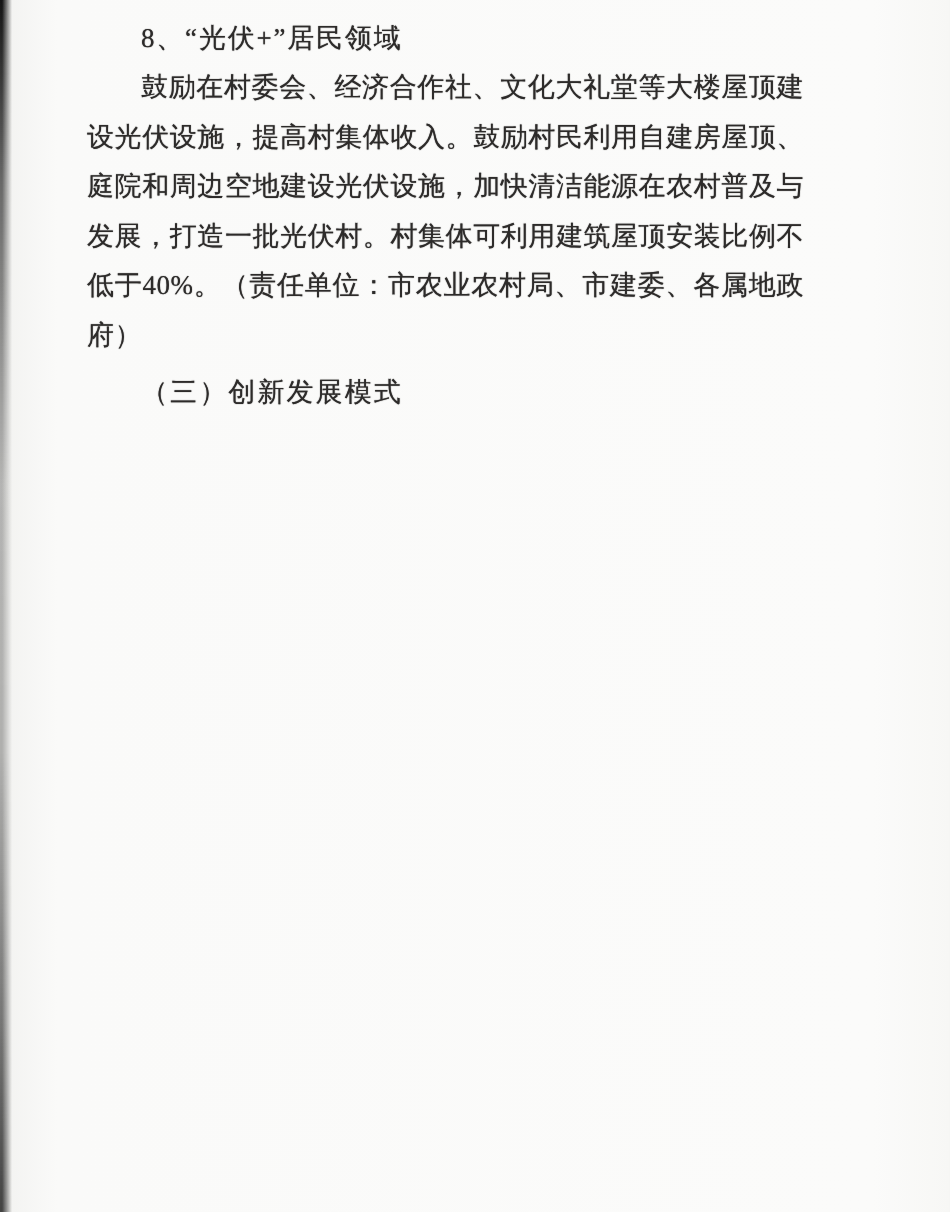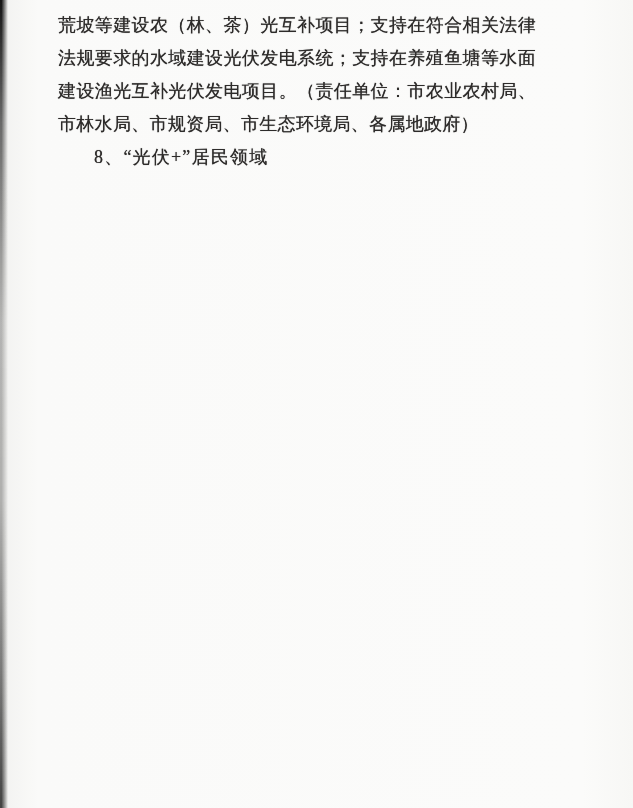--- a/index.html
+++ b/index.html
@@ -68,21 +68,22 @@
     letter-spacing: 1.4px;
   }
 </style>
 </head>
 <body>
 
 <div class="page">
   <div class="scan-edge"></div>
 
   <div class="content">
-    <p>荒坡等建设农（林、茶）光互补项目；支持在符合相关法律法规要求的水域建设光伏发电系统；支持在养殖鱼塘等水面建设渔光互补光伏发电项目。（责任单位：市农业农村局、市林水局、市规资局、市生态环境局、各属地政府）</p>
 
     <p class="indent h-bold">8、“光伏+”居民领域</p>
 
 
+    <p class="indent">鼓励在村委会、经济合作社、文化大礼堂等大楼屋顶建设光伏设施，提高村集体收入。鼓励村民利用自建房屋顶、庭院和周边空地建设光伏设施，加快清洁能源在农村普及与发展，打造一批光伏村。村集体可利用建筑屋顶安装比例不低于40%。（责任单位：市农业农村局、市建委、各属地政府）</p>
 
+    <p class="indent h-kai">（三）创新发展模式</p>
 
   </div>
 </div>
 
 </body></html>

